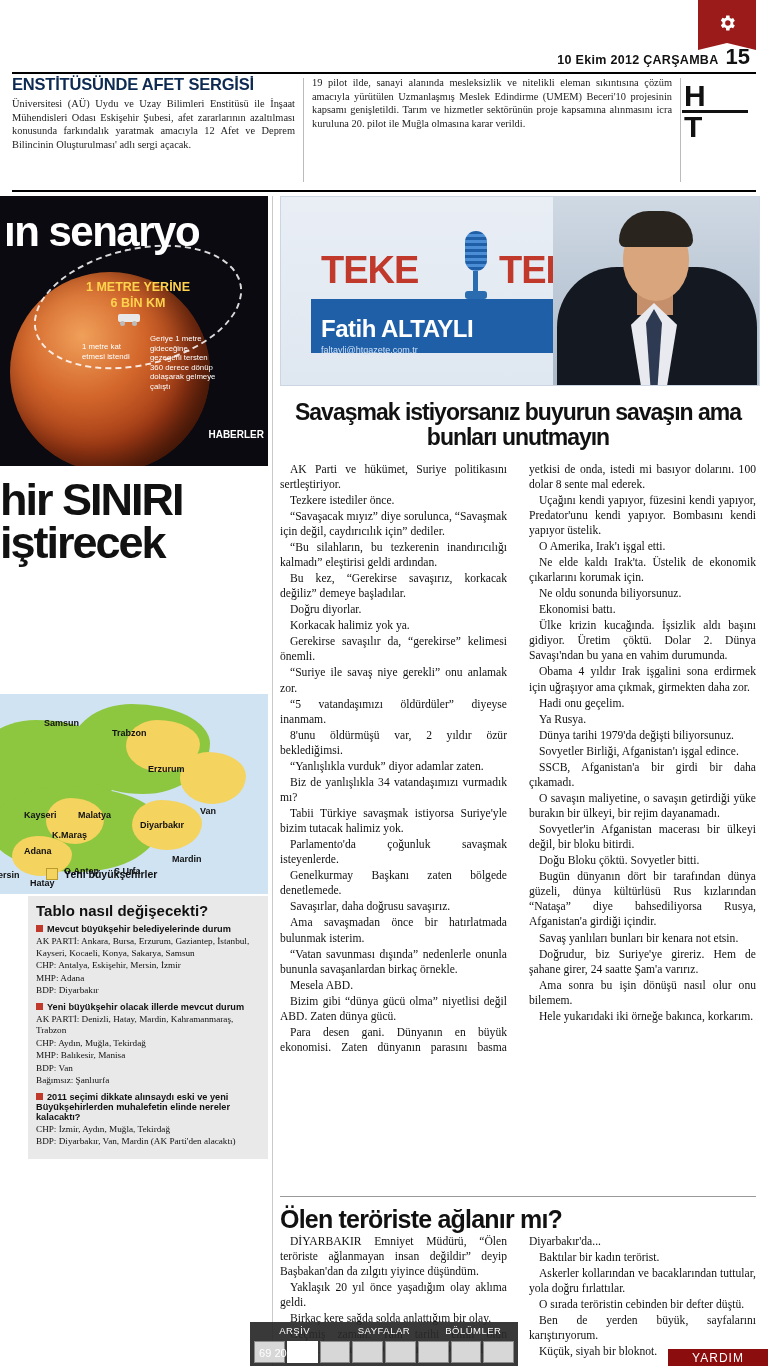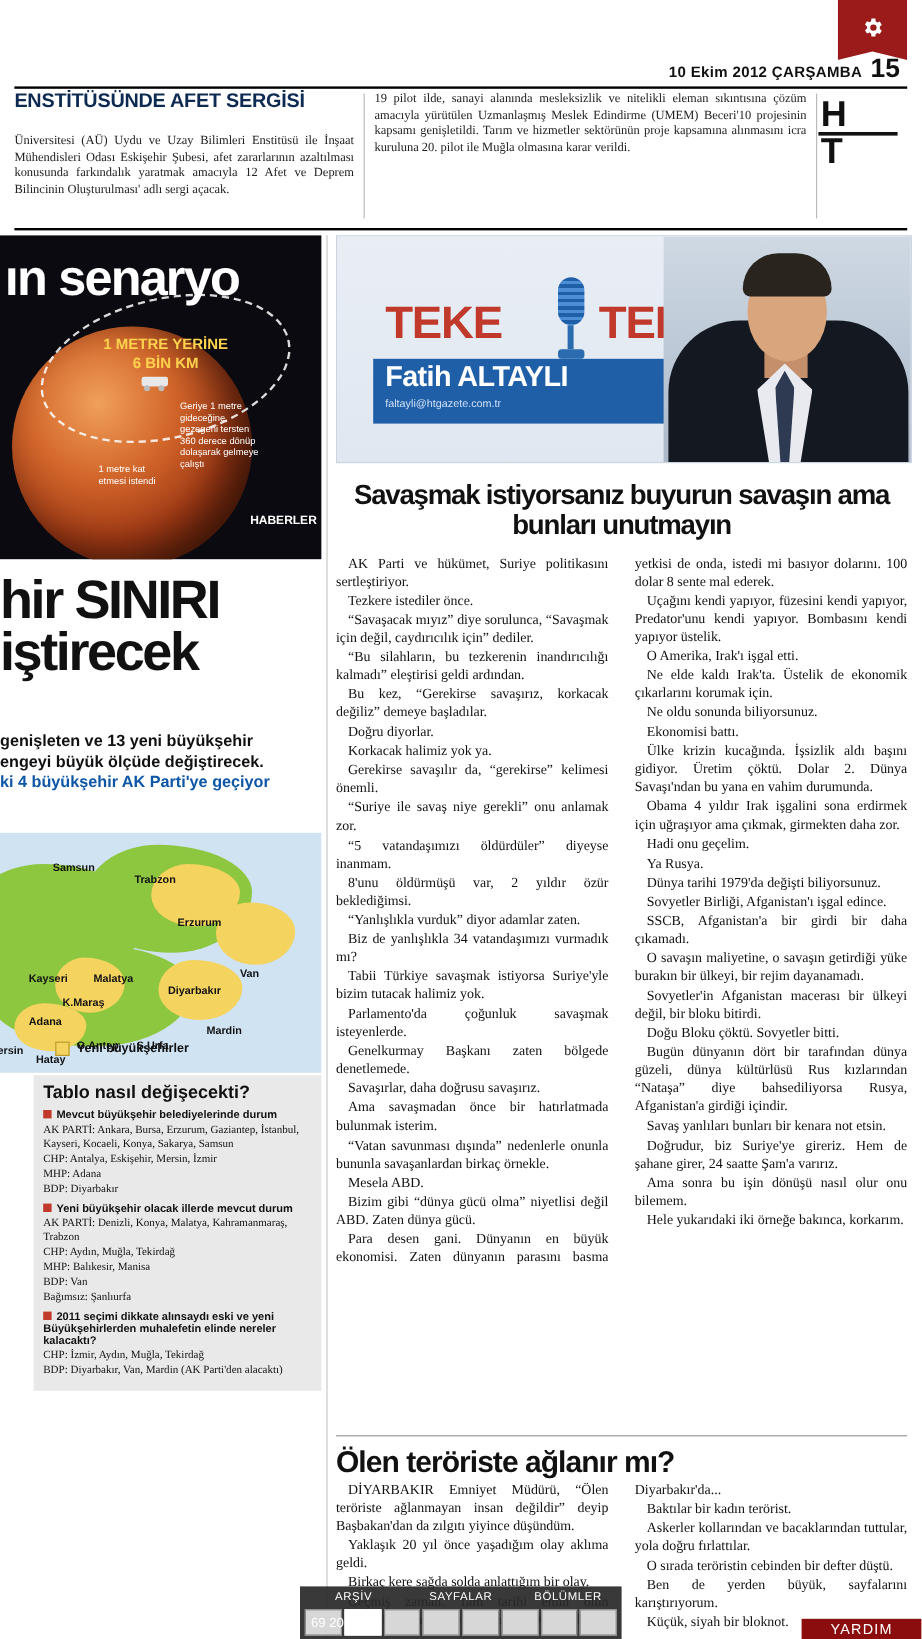--- a/index.html
+++ b/index.html
@@ -43,21 +43,21 @@
   
   .teaser-zone { position: absolute; top: 76px; left: 12px; width: 744px; height: 110px; }
   .teaser {
     position: absolute; top: 0;
     font-family: "Liberation Sans", sans-serif;
   }
   .teaser.a { left: 0; width: 283px; }
   .teaser.b { left: 300px; width: 360px; }
   .teaser h2 {
     font-size: 16.5px; font-weight: 700; color: #0d2a52; letter-spacing: -.2px;
-    margin-bottom: 18px; line-height: 1.05;
+    margin-bottom: 4px; line-height: 1.05;
   }
   .teaser .body {
     font-family: "Liberation Serif", serif;
     font-size: 10.4px; line-height: 1.30; color: #222; text-align: justify;
   }
   .teaser-divider {
     position: absolute; left: 291px; top: 2px; width: 1px; height: 104px; background: #bbb;
   }
   .teaser-divider2 {
     position: absolute; left: 668px; top: 2px; width: 1px; height: 104px; background: #bbb;
@@ -99,21 +99,21 @@
     border: 2px dashed #fff; border-radius: 50%; transform: rotate(-13deg); opacity: .85;
   }
   .tag-km {
     position: absolute; left: 86px; top: 84px; width: 104px;
     color: #fff; font-family: "Liberation Sans", sans-serif; font-weight: 700;
     font-size: 11px; line-height: 1.25; text-align: center;
   }
   .tag-km .big { color: #ffd34d; font-size: 12.5px; }
   .note-left {
     position: absolute; left: 82px; top: 146px; width: 62px; color: #fff;
-    font-family: "Liberation Sans", sans-serif; font-size: 7.8px; line-height: 1.22; margin-top: 44px;
+    font-family: "Liberation Sans", sans-serif; font-size: 7.8px; line-height: 1.22;
   }
   .note-right {
     position: absolute; left: 150px; top: 138px; width: 72px; color: #fff;
     font-family: "Liberation Sans", sans-serif; font-size: 7.8px; line-height: 1.22;
   }
   .rover { position: absolute; left: 118px; top: 118px; width: 22px; height: 12px; }
   .rover .b { position: absolute; inset: 0 0 4px 0; background: #e8e8e8; border-radius: 2px; }
   .rover .w { position: absolute; bottom: 0; width: 5px; height: 5px; background: #bbb; border-radius: 50%; }
   .haberler {
     position: absolute; right: 4px; bottom: 26px;
@@ -197,21 +197,21 @@
     position: absolute; left: 182px; top: 34px; width: 26px; height: 74px;
   }
   .mic .head {
     position: absolute; top: 0; left: 2px; width: 22px; height: 40px; border-radius: 11px;
     background: repeating-linear-gradient(180deg,#1f5fa8 0 3px,#4b8ed6 3px 6px);
   }
   .mic .stem { position: absolute; top: 40px; left: 10px; width: 5px; height: 20px; background: #2b6cb0; }
   .mic .base { position: absolute; top: 60px; left: 2px; width: 22px; height: 8px; background: #2b6cb0; border-radius: 3px; }
   .name-plate {
     position: absolute; left: 30px; top: 102px; width: 268px; height: 54px; background: #1f5fa8;
-    padding: 2px 10px;
+    padding: 16px 10px;
   }
   .name-plate .nm {
     font-family: "Liberation Sans", sans-serif; font-weight: 700; font-size: 24px; color: #fff;
     letter-spacing: -.5px;
   }
   .name-plate .em {
     font-family: "Liberation Sans", sans-serif; font-size: 9px; color: #cfe0f5; margin-top: 2px;
   }
   .portrait {
     position: absolute; right: 0; top: 0; width: 206px; height: 190px; overflow: hidden;
@@ -349,25 +349,20 @@
       <div class="note-left">1 metre kat etmesi istendi</div>
       <div class="note-right">Geriye 1 metre gideceğine, gezegeni tersten 360 derece dönüp dolaşarak gelmeye çalıştı</div>
       <div class="haberler">HABERLER</div>
     </div>
 
     <div class="l-hed2">
       <div>hir SINIRI</div>
       <div>iştirecek</div>
     </div>
 
-    <div class="l-sub">
-      <div>genişleten ve 13 yeni büyükşehir</div>
-      <div>engeyi büyük ölçüde değiştirecek.</div>
-      <div class="blue">ki 4 büyükşehir AK Parti'ye geçiyor</div>
-    </div>
 
     <div class="map-wrap">
       <div class="map-blob" style="left:-30px; top:26px; width:150px; height:100px;"></div>
       <div class="map-blob" style="left:70px; top:10px; width:140px; height:90px;"></div>
       <div class="map-blob" style="left:-10px; top:92px; width:170px; height:86px;"></div>
       <div class="map-yellow" style="left:126px; top:26px; width:74px; height:52px;"></div>
       <div class="map-yellow" style="left:180px; top:58px; width:66px; height:52px;"></div>
       <div class="map-yellow" style="left:46px; top:104px; width:58px; height:46px;"></div>
       <div class="map-yellow" style="left:132px; top:106px; width:70px; height:50px;"></div>
       <div class="map-yellow" style="left:12px; top:142px; width:60px; height:40px;"></div>
@@ -393,21 +388,21 @@
     <div class="tablo">
       <h3>Tablo nasıl değişecekti?</h3>
 
       <div class="grp"><span class="sq"></span><span>Mevcut büyükşehir belediyelerinde durum</span></div>
       <div class="row">AK PARTİ: Ankara, Bursa, Erzurum, Gaziantep, İstanbul, Kayseri, Kocaeli, Konya, Sakarya, Samsun</div>
       <div class="row">CHP: Antalya, Eskişehir, Mersin, İzmir</div>
       <div class="row">MHP: Adana</div>
       <div class="row">BDP: Diyarbakır</div>
 
       <div class="grp"><span class="sq"></span><span>Yeni büyükşehir olacak illerde mevcut durum</span></div>
-      <div class="row">AK PARTİ: Denizli, Konya, Malatya, Kahramanmaraş, Trabzon</div>
+      <div class="row">AK PARTİ: Denizli, Hatay, Mardin, Kahramanmaraş, Trabzon</div>
       <div class="row">CHP: Aydın, Muğla, Tekirdağ</div>
       <div class="row">MHP: Balıkesir, Manisa</div>
       <div class="row">BDP: Van</div>
       <div class="row">Bağımsız: Şanlıurfa</div>
 
       <div class="grp"><span class="sq"></span><span>2011 seçimi dikkate alınsaydı eski ve yeni Büyükşehirlerden muhalefetin elinde nereler kalacaktı?</span></div>
       <div class="row">CHP: İzmir, Aydın, Muğla, Tekirdağ</div>
       <div class="row">BDP: Diyarbakır, Van, Mardin (AK Parti'den alacaktı)</div>
     </div>
 

